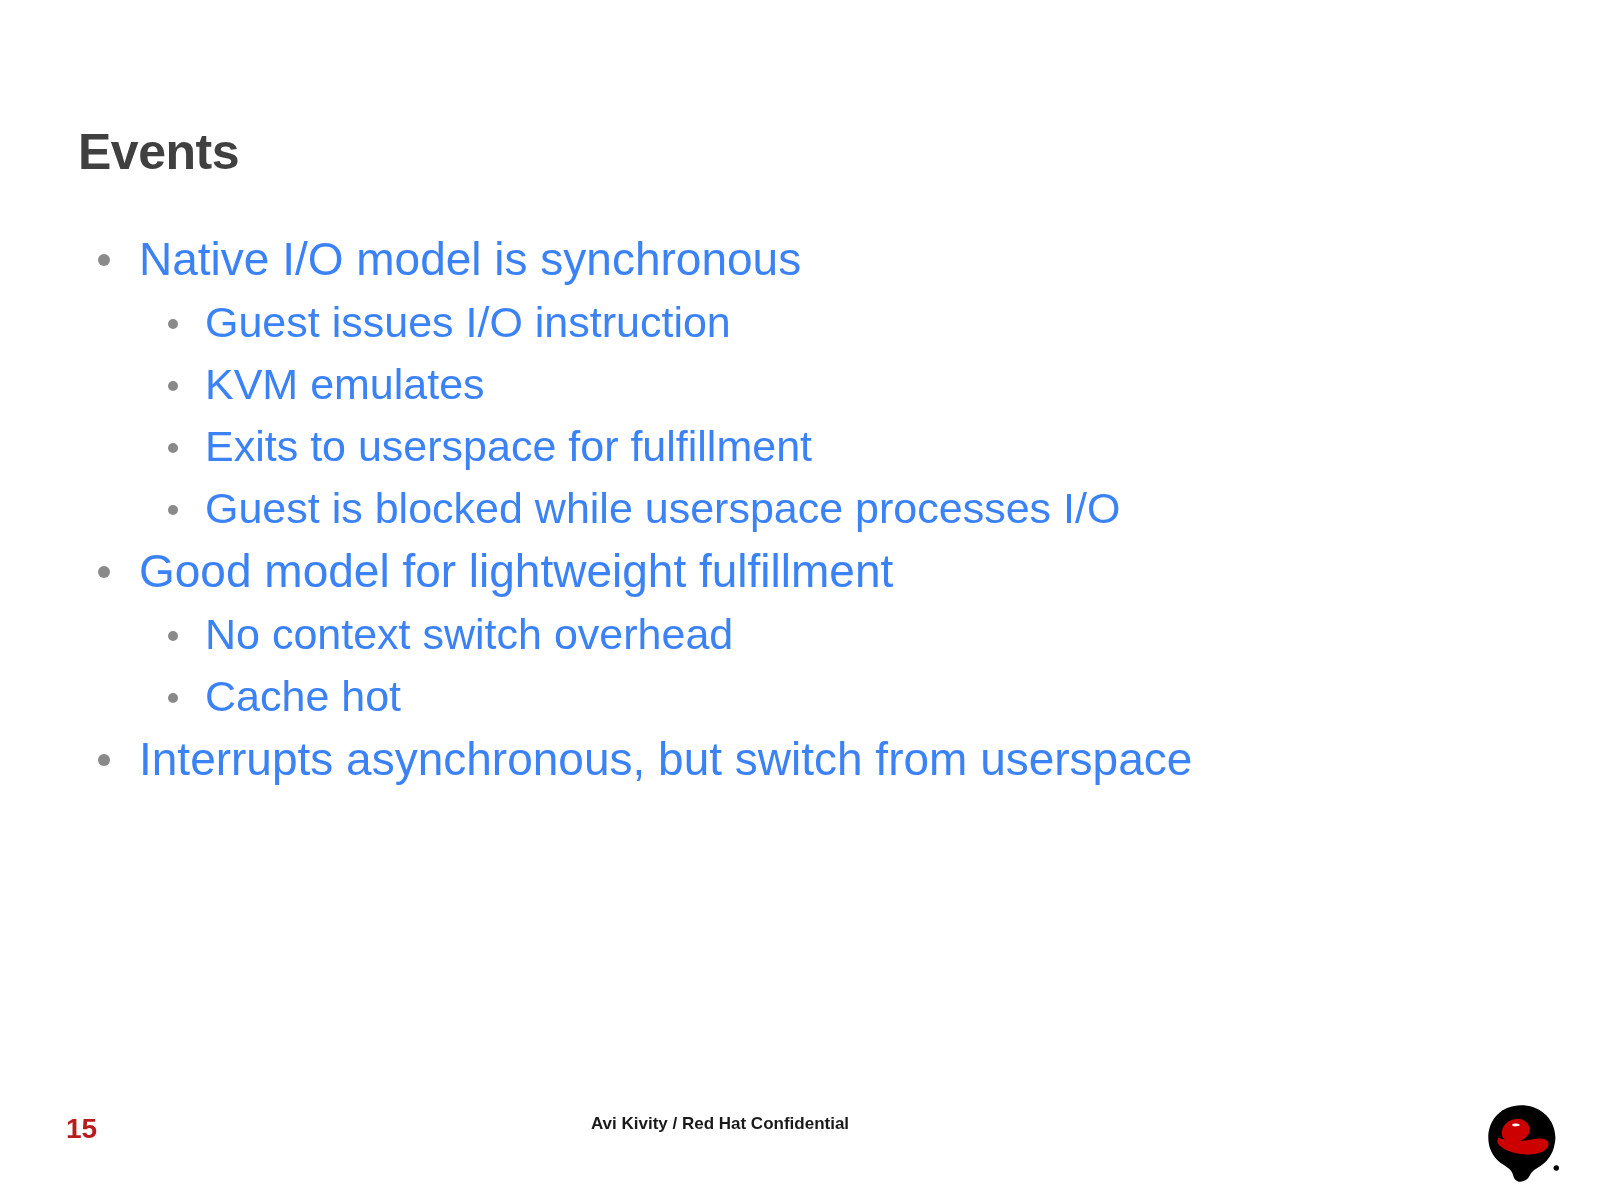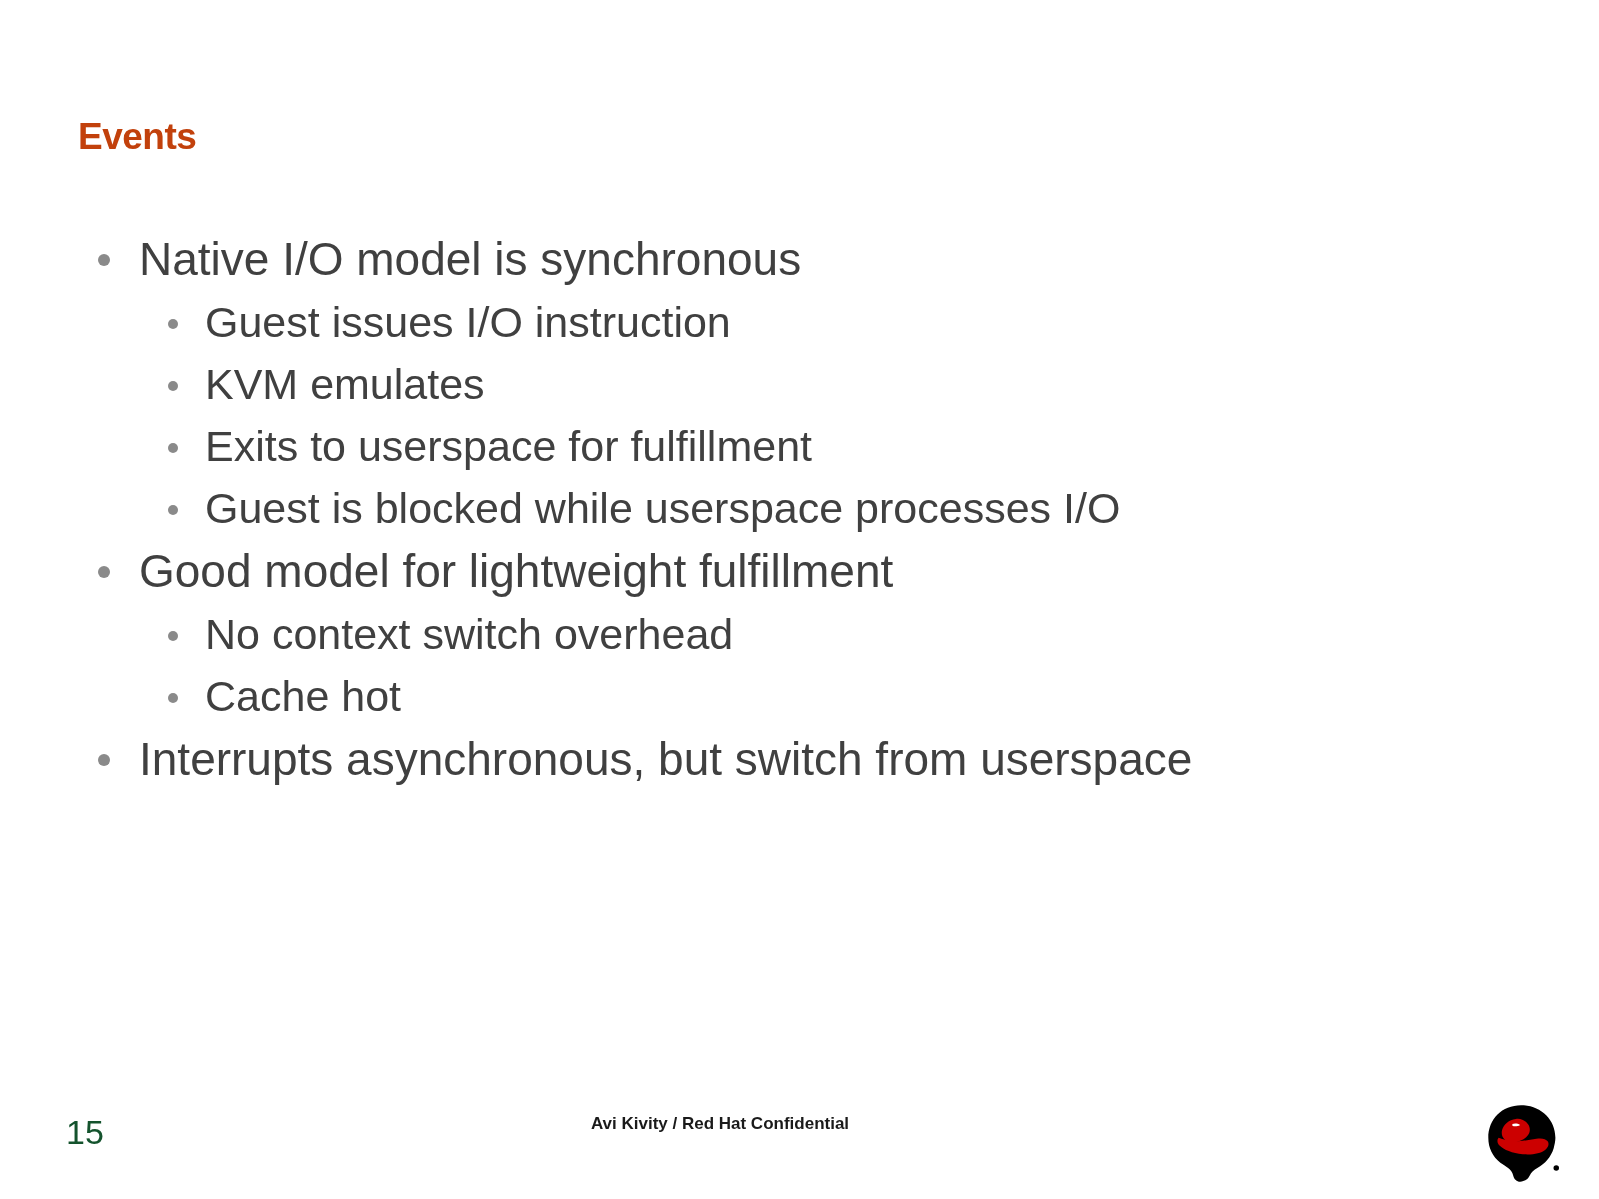--- a/index.html
+++ b/index.html
@@ -16,23 +16,23 @@
     height: 1199px;
     background: #ffffff;
     overflow: hidden;
   }
 
   
   .slide-title {
     position: absolute;
     left: 78px;
     top: 93px;
-    font-size: 37px;
+    font-size: 50px;
     font-weight: bold;
-    color: #c2410c;
+    color: #404040;
     letter-spacing: -0.5px;
     line-height: 1;
     white-space: nowrap;
   }
 
   
   .body-area {
     position: absolute;
     left: 78px;
     top: 228px;
@@ -71,40 +71,40 @@
   }
   .level-2 .bullet-marker {
     width: 10px;
     height: 10px;
     margin-right: 27px;
     top: -8px;
   }
 
   .bullet-text {
     flex: 1 1 auto;
-    color: #404040;
+    color: #3b82f6;
     white-space: nowrap;
   }
   .level-1 .bullet-text {
     font-size: 46px;
     line-height: 62px;
   }
   .level-2 .bullet-text {
     font-size: 43px;
     line-height: 60px;
   }
 
   
   .footer-page-number {
     position: absolute;
     left: 66px;
     top: 1115px;
-    font-size: 34px;
-    font-weight: normal;
-    color: #14532d;
+    font-size: 28px;
+    font-weight: bold;
+    color: #b91c1c;
     line-height: 1;
   }
   .footer-center-text {
     position: absolute;
     left: 0;
     top: 1115px;
     width: 1440px;
     text-align: center;
     font-size: 17px;
     font-weight: bold;

